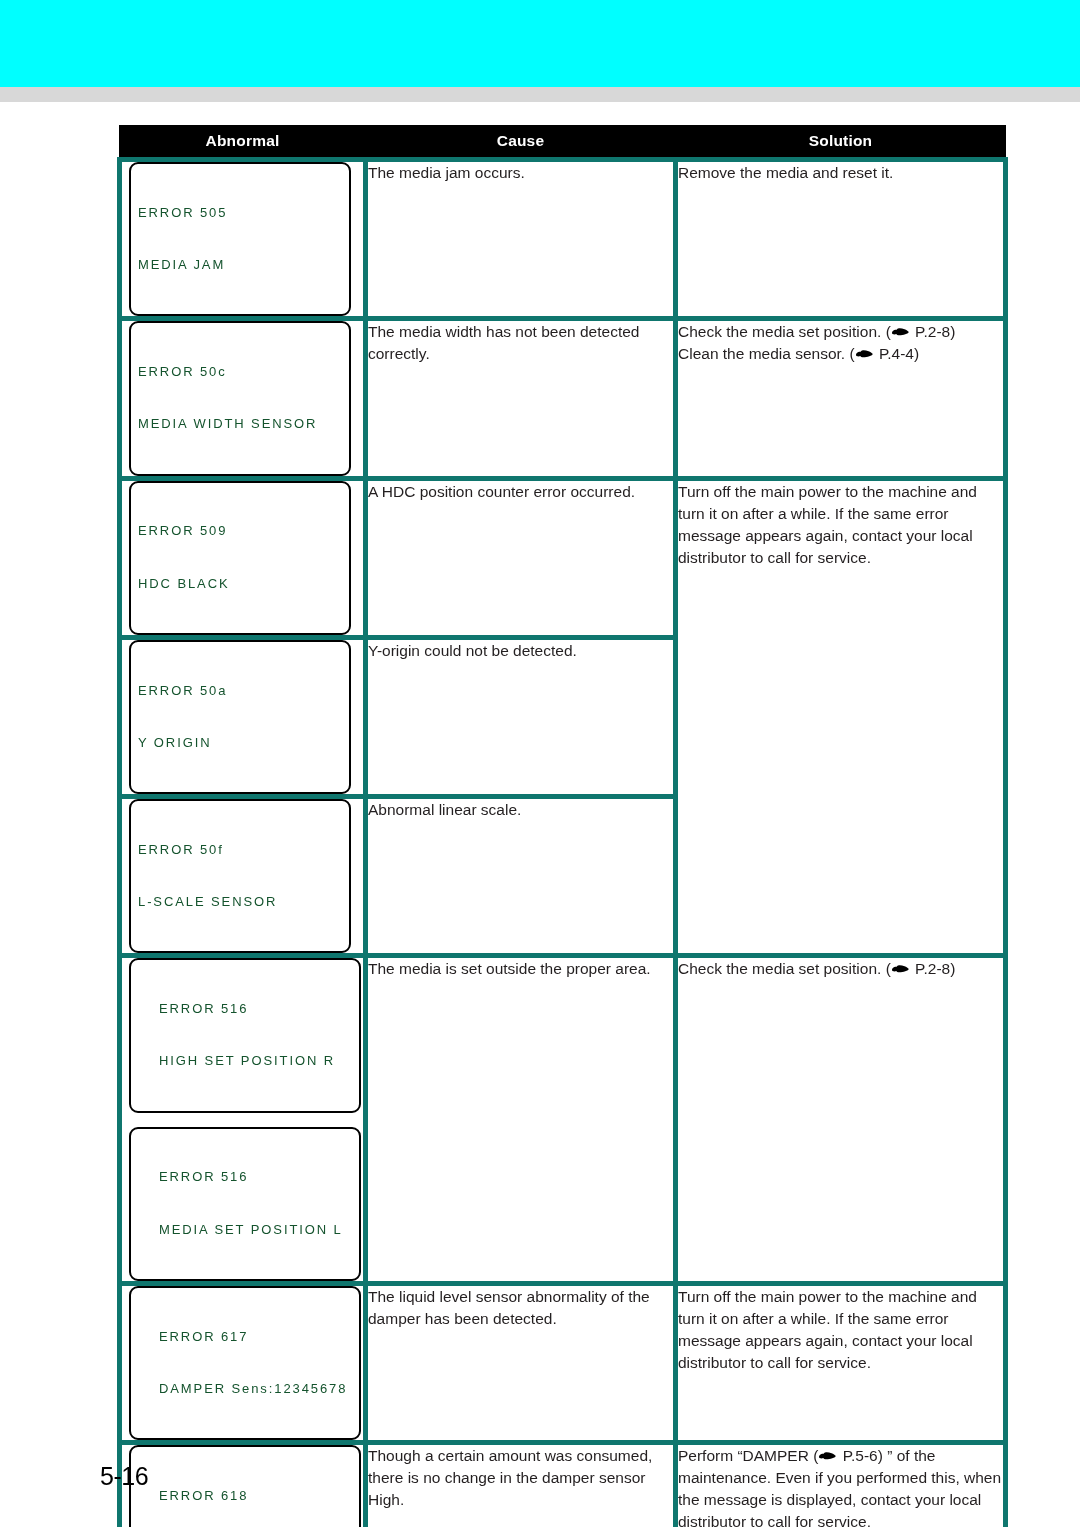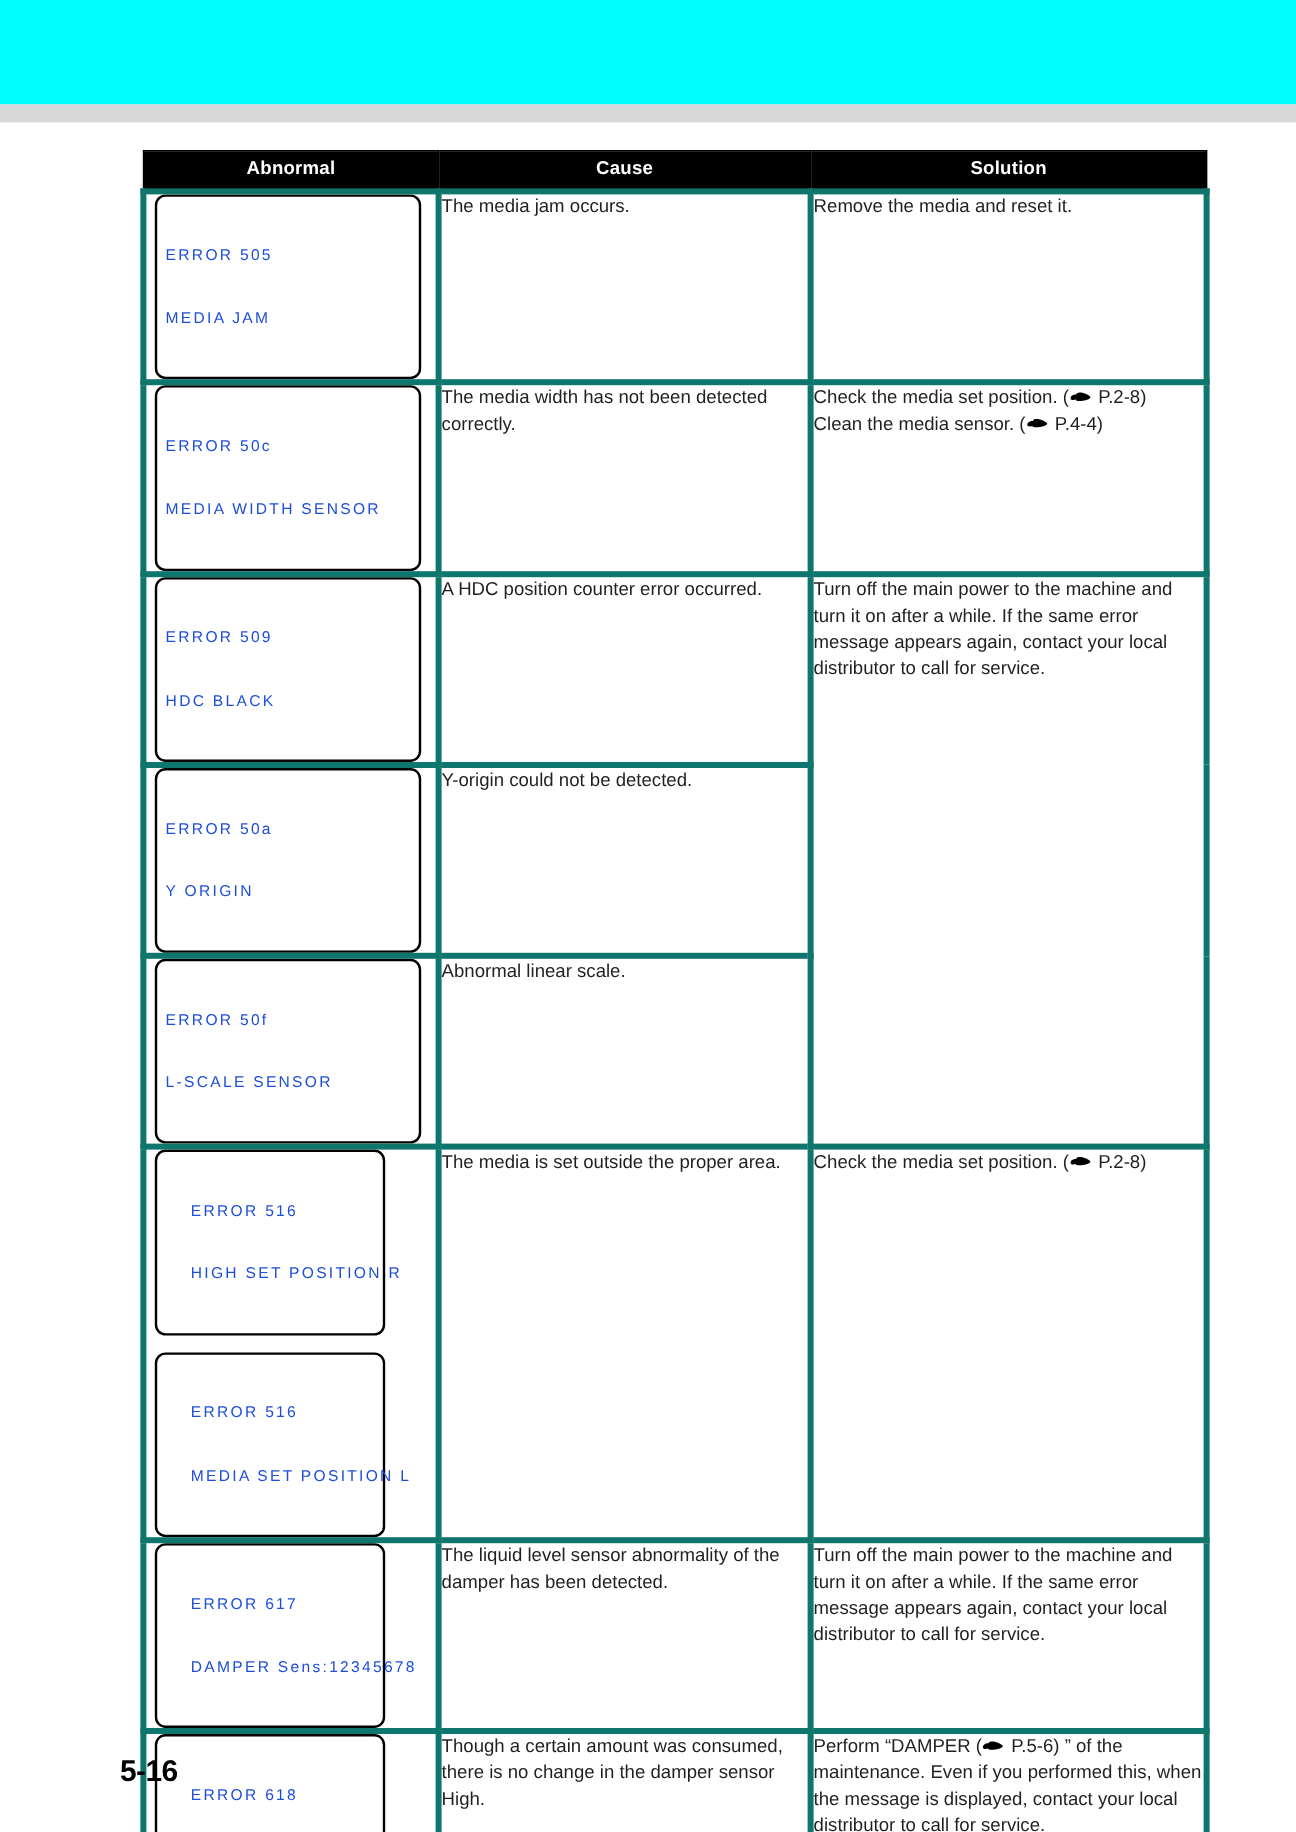--- a/index.html
+++ b/index.html
@@ -75,44 +75,44 @@
     border: 2.4px solid #000000;
     border-radius: 9px;
     background: #ffffff;
     padding: 5px 6px 6px 7px;
     margin: 0 0 0 7px;
     font-family: "Liberation Sans", sans-serif;
     font-size: 13px;
     line-height: 1.34;
     letter-spacing: 1.9px;
     white-space: pre;
-    color: #1d4ed8;
+    color: #14532d;
     width: 222px;
   }
-  .lcd.wide { width: 192px; padding-left: 28px; }
+  .lcd.wide { width: 232px; padding-left: 28px; }
   .lcd + .lcd { margin-top: 14px; }
   .lcd .lcd-line { display: block; }
 
   
   .hand-icon {
     display: inline-block;
     vertical-align: -1px;
     width: 17px;
     height: 11px;
     margin: 0 2px 0 1px;
   }
   .hand-icon svg { display: block; }
 
   
   #page-number {
     position: absolute;
     left: 100px;
     top: 1462px;
     font-size: 25px;
-    font-weight: bold;
+    font-weight: normal;
     letter-spacing: -0.5px;
     color: #000000;
   }
 </style>
 </head>
 <body>
 
 <div id="top-cyan-band"></div>
 <div id="top-gray-band"></div>
 

